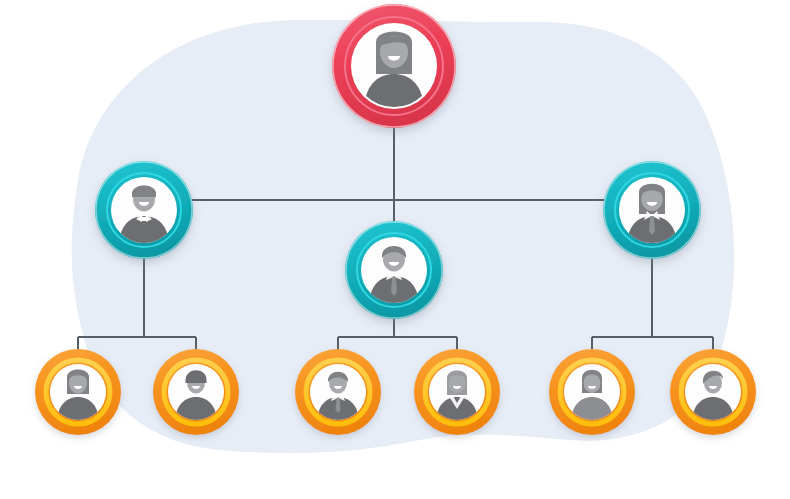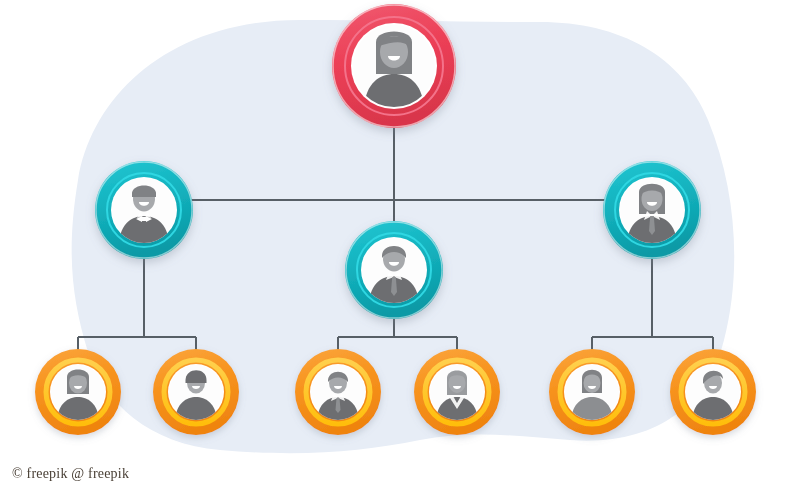--- a/index.html
+++ b/index.html
@@ -305,15 +305,14 @@
       <g clip-path="url(#clipPlateL3)">
         <circle cx="0" cy="0" r="27" fill="#fdfdfd"></circle>
         <path d="M -21,31 C -21,12 -10,5 0,5 C 10,5 21,12 21,31 Z" fill="#6d6e71"></path>
         <ellipse cx="0" cy="-9" rx="9" ry="10.5" fill="#a7a9ac"></ellipse>
         <path d="M -10,-12 C -9,-24 10,-24 10,-13 C 6,-19 -2,-17 -10,-8 Z" fill="#808285"></path>
         <path d="M -4,-6 L 4,-6 C 4,-2 -4,-2 -4,-6 Z" fill="#ffffff"></path>
       </g>
     </g>
   </svg>
 
-  <div class="credit">© freepik @ freepik</div>
 
 </div>
 
 </body></html>

